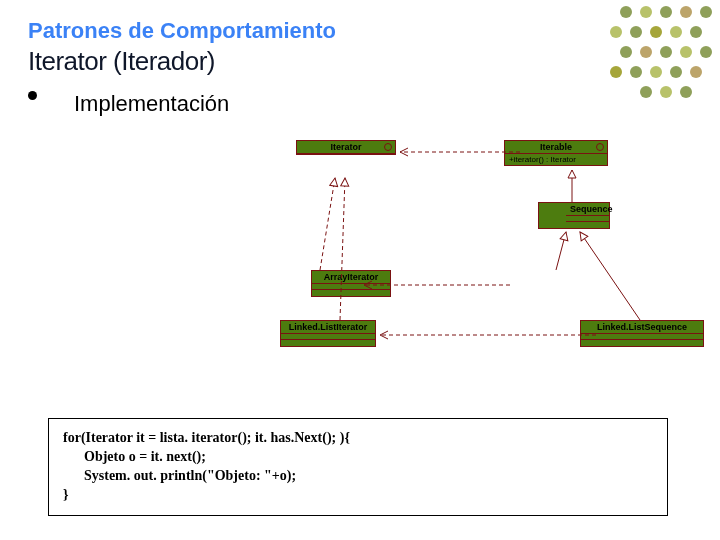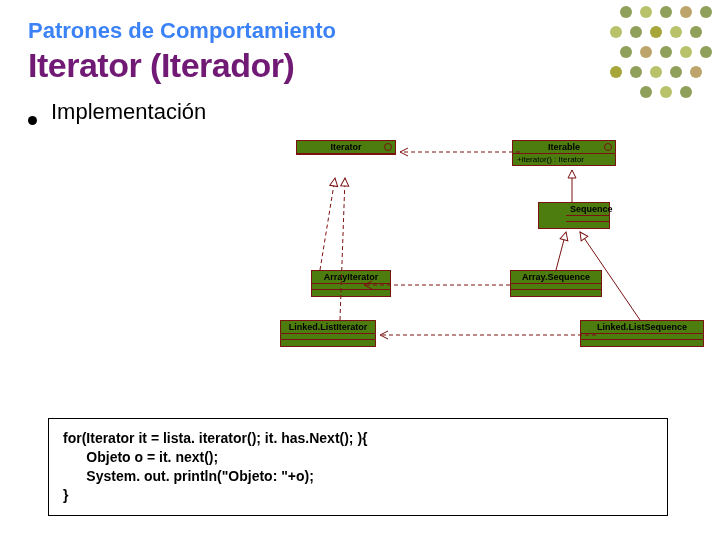--- a/index.html
+++ b/index.html
@@ -8,22 +8,22 @@
     padding: 0;
     width: 720px;
     height: 540px;
     font-family: Arial, Helvetica, sans-serif;
     background: #fff;
     position: relative;
     overflow: hidden;
   }
   .slide { position: relative; width: 720px; height: 540px; padding: 16px 28px; }
   .supertitle { font-size: 22px; font-weight: bold; color: #3b82f6; margin: 2px 0 0 0; }
-  .title { font-size: 34px; font-weight: bold; color: #701a75; margin: 2px 0 12px 0; letter-spacing: -0.5px; }
-  .bullet-row { display: flex; align-items: flex-end; margin-top: 14px; }
+  .title { font-size: 26px; font-weight: normal; color: #0f172a; margin: 2px 0 12px 0; letter-spacing: -0.5px; }
+  .bullet-row { display: flex; align-items: flex-start; margin-top: 14px; gap: 23px; }
   .bullet-dot { width: 9px; height: 9px; border-radius: 50%; background: #000; margin-right: 14px; }
   .bullet-text { font-size: 22px; color: #000; }
   
   .dotgrid { position: absolute; top: 0px; right: 0px; width: 120px; height: 110px; }
   .dotgrid .d { position: absolute; width: 12px; height: 12px; border-radius: 50%; }
 
   
   .uml { position: absolute; left: 280px; top: 140px; width: 430px; height: 220px; }
   .cls {
     position: absolute;
@@ -42,21 +42,21 @@
   }
   svg.arrows { position: absolute; left: 0; top: 0; width: 430px; height: 220px; pointer-events: none; }
 
   
   .codebox {
     position: absolute;
     left: 48px; top: 418px;
     width: 620px;
     border: 1px solid #000;
     padding: 10px 14px;
-    font-family: Liberation Sans, sans-serif;
+    font-family: Liberation Serif, serif;
     font-size: 14px;
     white-space: pre;
     line-height: 1.35;
     font-weight: bold;
   }
 </style>
 </head>
 <body>
 
 <div class="slide">
@@ -94,21 +94,21 @@
     <span class="d" style="left:60px; top:86px; background:#b8c26a;"></span>
     <span class="d" style="left:80px; top:86px; background:#8fa05a;"></span>
   </div>
 
   <div class="uml">
 
     <div class="cls" style="left:16px; top:0px; width:100px;">
       <div class="hdr"><span>Iterator</span><span class="ifmark"></span></div>
     </div>
 
-    <div class="cls" style="left:232px; top:0px; width:104px;">
+    <div class="cls" style="left:224px; top:0px; width:104px;">
       <div class="hdr"><span>Iterable</span><span class="ifmark"></span></div>
       <div class="sect" style="white-space:pre; font-size:8px;">+iterator() : Iterator</div>
     </div>
 
     <div class="cls" style="left:258px; top:62px; width:72px;padding-left:27px;">
       <div class="hdr">Sequence</div>
       <div class="sect"></div>
       <div class="sect"></div>
     </div>
 
@@ -117,25 +117,20 @@
       <div class="sect"></div>
       <div class="sect"></div>
     </div>
 
     <div class="cls" style="left:0px; top:180px; width:96px;">
       <div class="hdr">Linked.ListIterator</div>
       <div class="sect"></div>
       <div class="sect"></div>
     </div>
 
-    <div class="cls" style="left:230px; top:130px; width:92px;">
-      <div class="hdr">Array.Sequence</div>
-      <div class="sect"></div>
-      <div class="sect"></div>
-    </div>
 
     <div class="cls" style="left:300px; top:180px; width:124px;">
       <div class="hdr">Linked.ListSequence</div>
       <div class="sect"></div>
       <div class="sect"></div>
     </div>
 
     <svg class="arrows">
       <defs>
         <marker id="tri" markerWidth="10" markerHeight="10" refX="9" refY="5" orient="auto">

